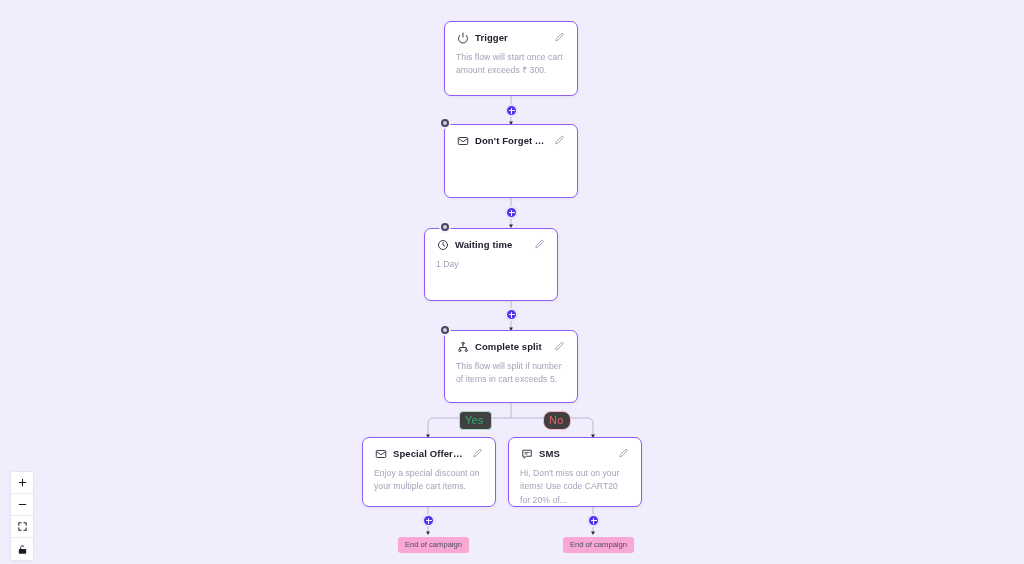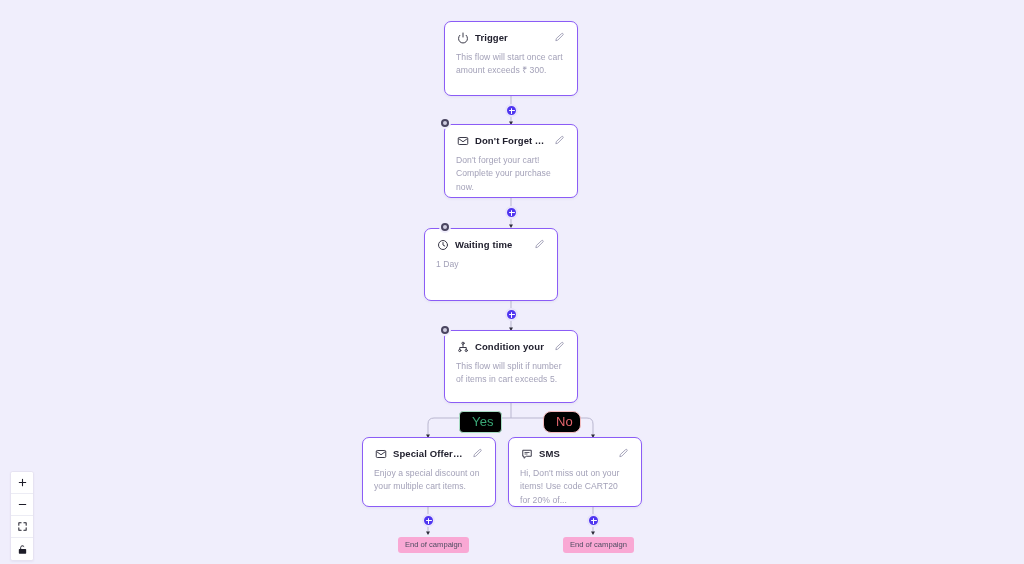--- a/index.html
+++ b/index.html
@@ -131,24 +131,24 @@
     position: absolute;
     background: #ffffff;
     border-radius: .5px;
   }
   .plus-node::before { width: 6px; height: 1.4px; }
   .plus-node::after  { width: 1.4px; height: 6px; }
 
   
   .branch-label {
     position: absolute;
-    font-size: 13px;
-    padding: 2px 7px 3px 12px;
+    font-size: 11px;
+    padding: 2px 7px 3px 5px;
     border-radius: 4px;
-    background: #000000;
+    background: #404040;
     z-index: 5;
     letter-spacing: .2px;
     cursor: pointer;
   }
   .branch-yes { color: #3aa776; border: 1px solid #a8dcc4; }
   .branch-no  { color: #e4656d; border: 1px solid #f3bbbe; }
 
   
   .end-pill {
     position: absolute;
@@ -252,21 +252,20 @@
           <path d="M3 7 L12 13.5 L21 7"></path>
         </svg>
       </span>
       <span class="node-title">Don't Forget Your Cart!</span>
       <span class="edit-icon">
         <svg width="11" height="11" viewBox="0 0 24 24" fill="none" stroke="currentColor" stroke-width="2" stroke-linecap="round" stroke-linejoin="round">
           <path d="M16.5 3.5a2.12 2.12 0 0 1 3 3L8 18l-4 1 1-4Z"></path>
         </svg>
       </span>
     </div>
-    <div class="node-body">Don't forget your cart! Complete your purchase now.</div>
   </div>
 
   <div class="plus-node" style="left:505px; top:206px;"></div>
 
   <div class="collapse-dot" style="left:439px; top:221px;"></div>
   <div class="node" style="left:424px; top:228px; width:134px; height:73px;">
     <div class="node-head">
       <span class="node-icon">
         <svg width="12" height="12" viewBox="0 0 24 24" fill="none" stroke="currentColor" stroke-width="2" stroke-linecap="round">
           <circle cx="12" cy="12" r="9"></circle>
@@ -289,21 +288,21 @@
   <div class="node" style="left:444px; top:330px; width:134px; height:73px;">
     <div class="node-head">
       <span class="node-icon">
         <svg width="12" height="12" viewBox="0 0 24 24" fill="none" stroke="currentColor" stroke-width="2" stroke-linecap="round">
           <circle cx="12" cy="4.5" r="2.2"></circle>
           <circle cx="5.5" cy="19" r="2.2"></circle>
           <circle cx="18.5" cy="19" r="2.2"></circle>
           <path d="M12 6.7 L12 11 M5.5 16.8 L5.5 13 L18.5 13 L18.5 16.8"></path>
         </svg>
       </span>
-      <span class="node-title">Condition your</span>
+      <span class="node-title">Complete split</span>
       <span class="edit-icon">
         <svg width="11" height="11" viewBox="0 0 24 24" fill="none" stroke="currentColor" stroke-width="2" stroke-linecap="round" stroke-linejoin="round">
           <path d="M16.5 3.5a2.12 2.12 0 0 1 3 3L8 18l-4 1 1-4Z"></path>
         </svg>
       </span>
     </div>
     <div class="node-body">This flow will split if number of items in cart exceeds 5.</div>
   </div>
 
   <div class="branch-label branch-yes" style="left:459px; top:411px;">Yes</div>

